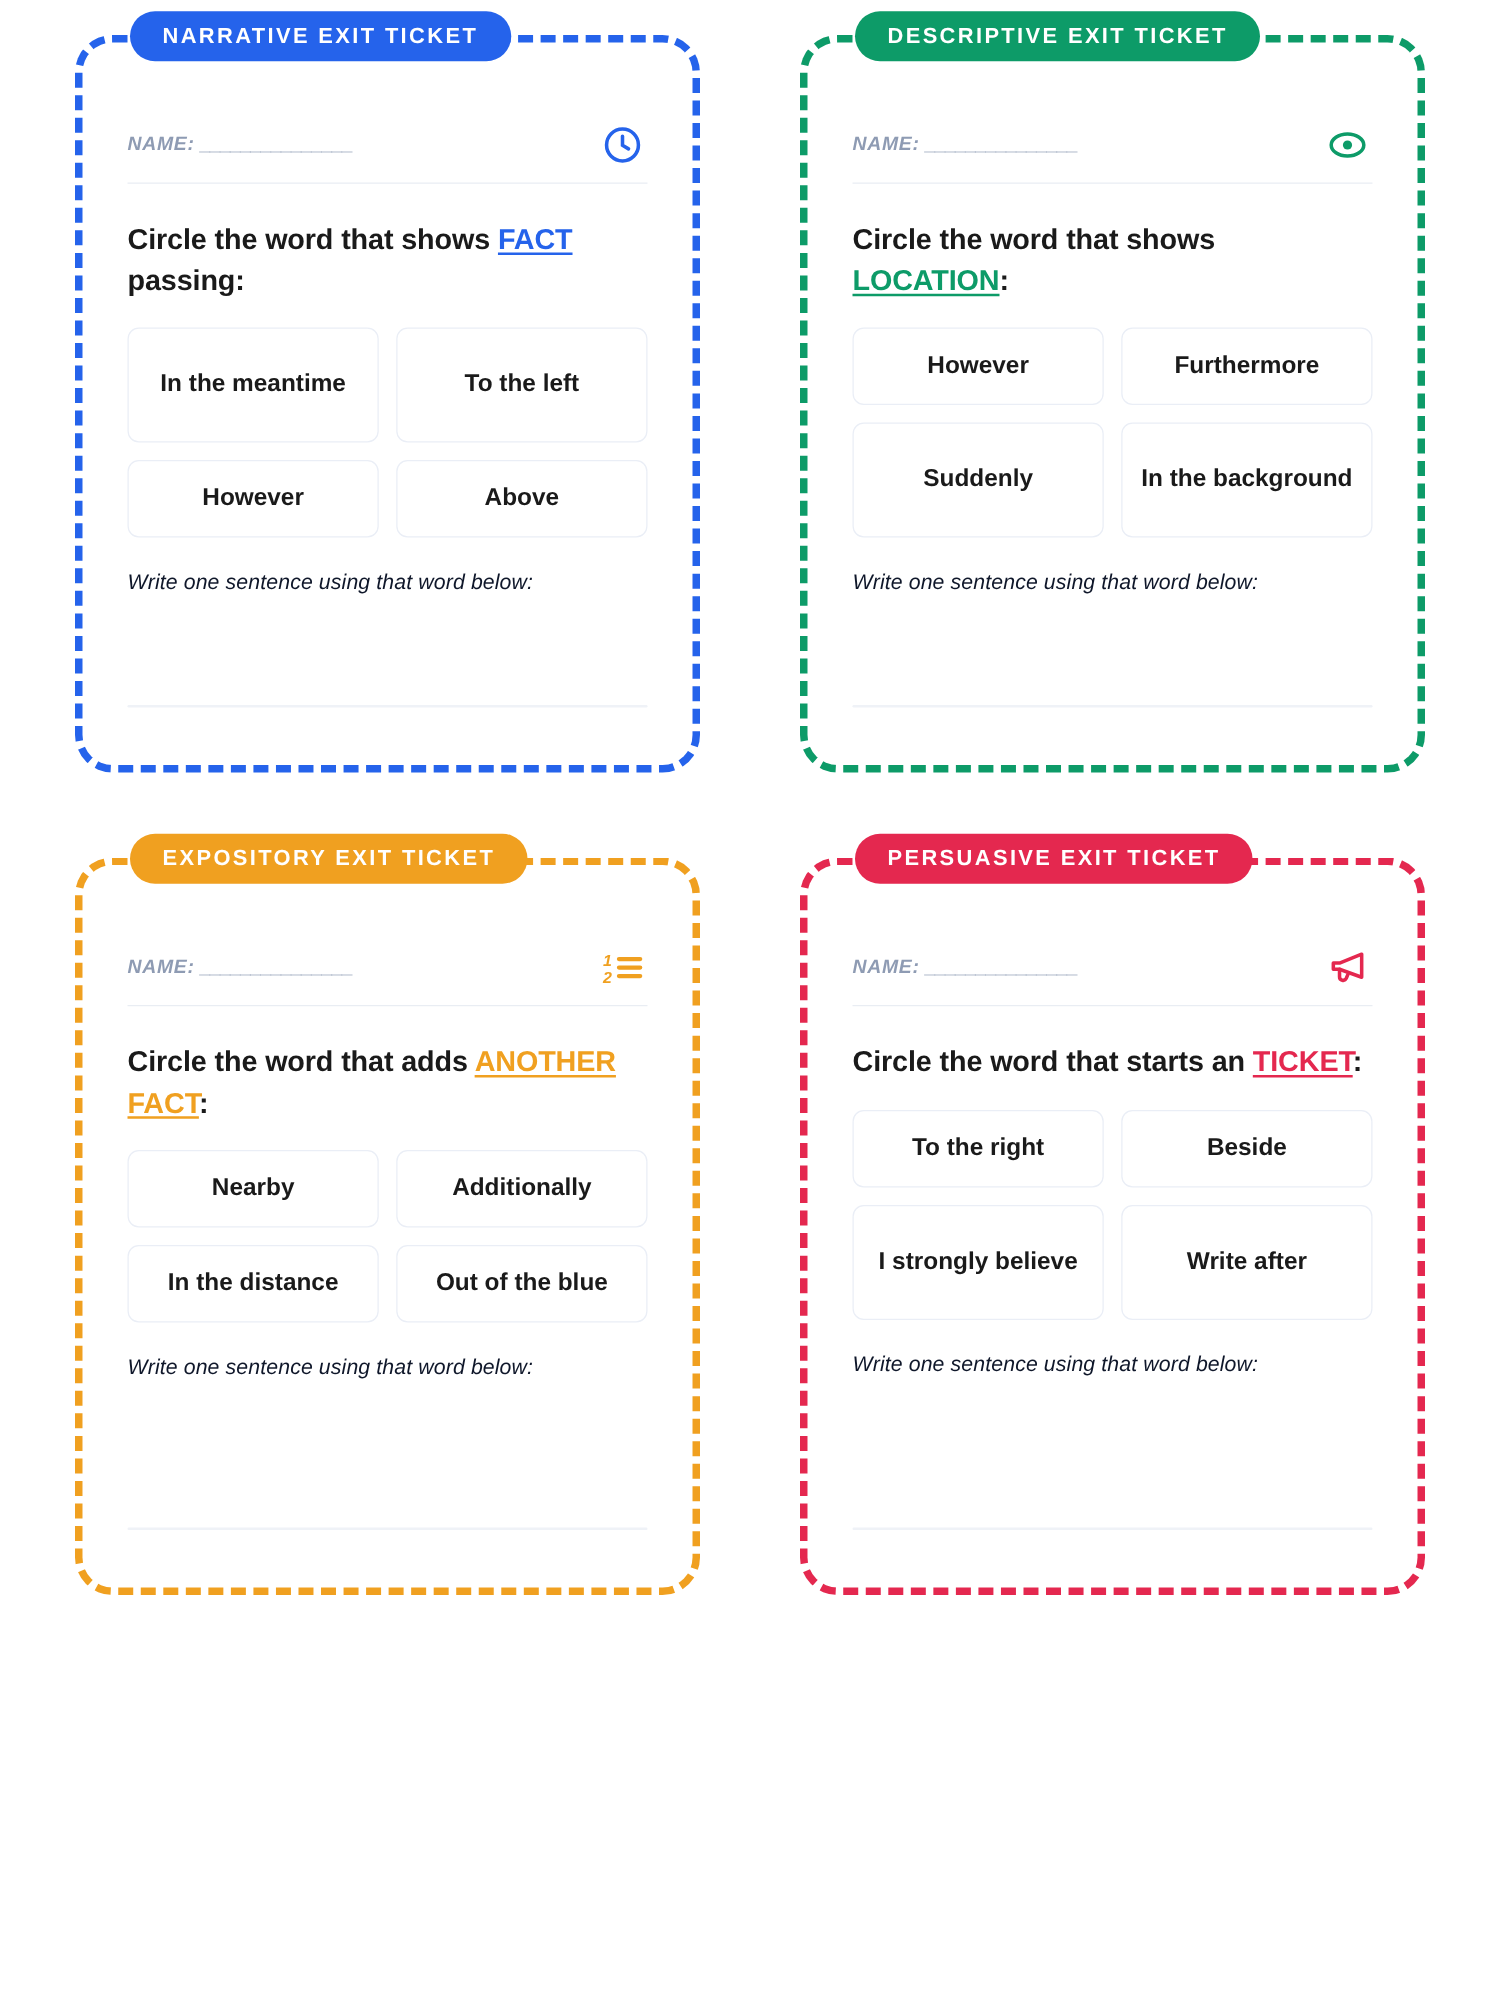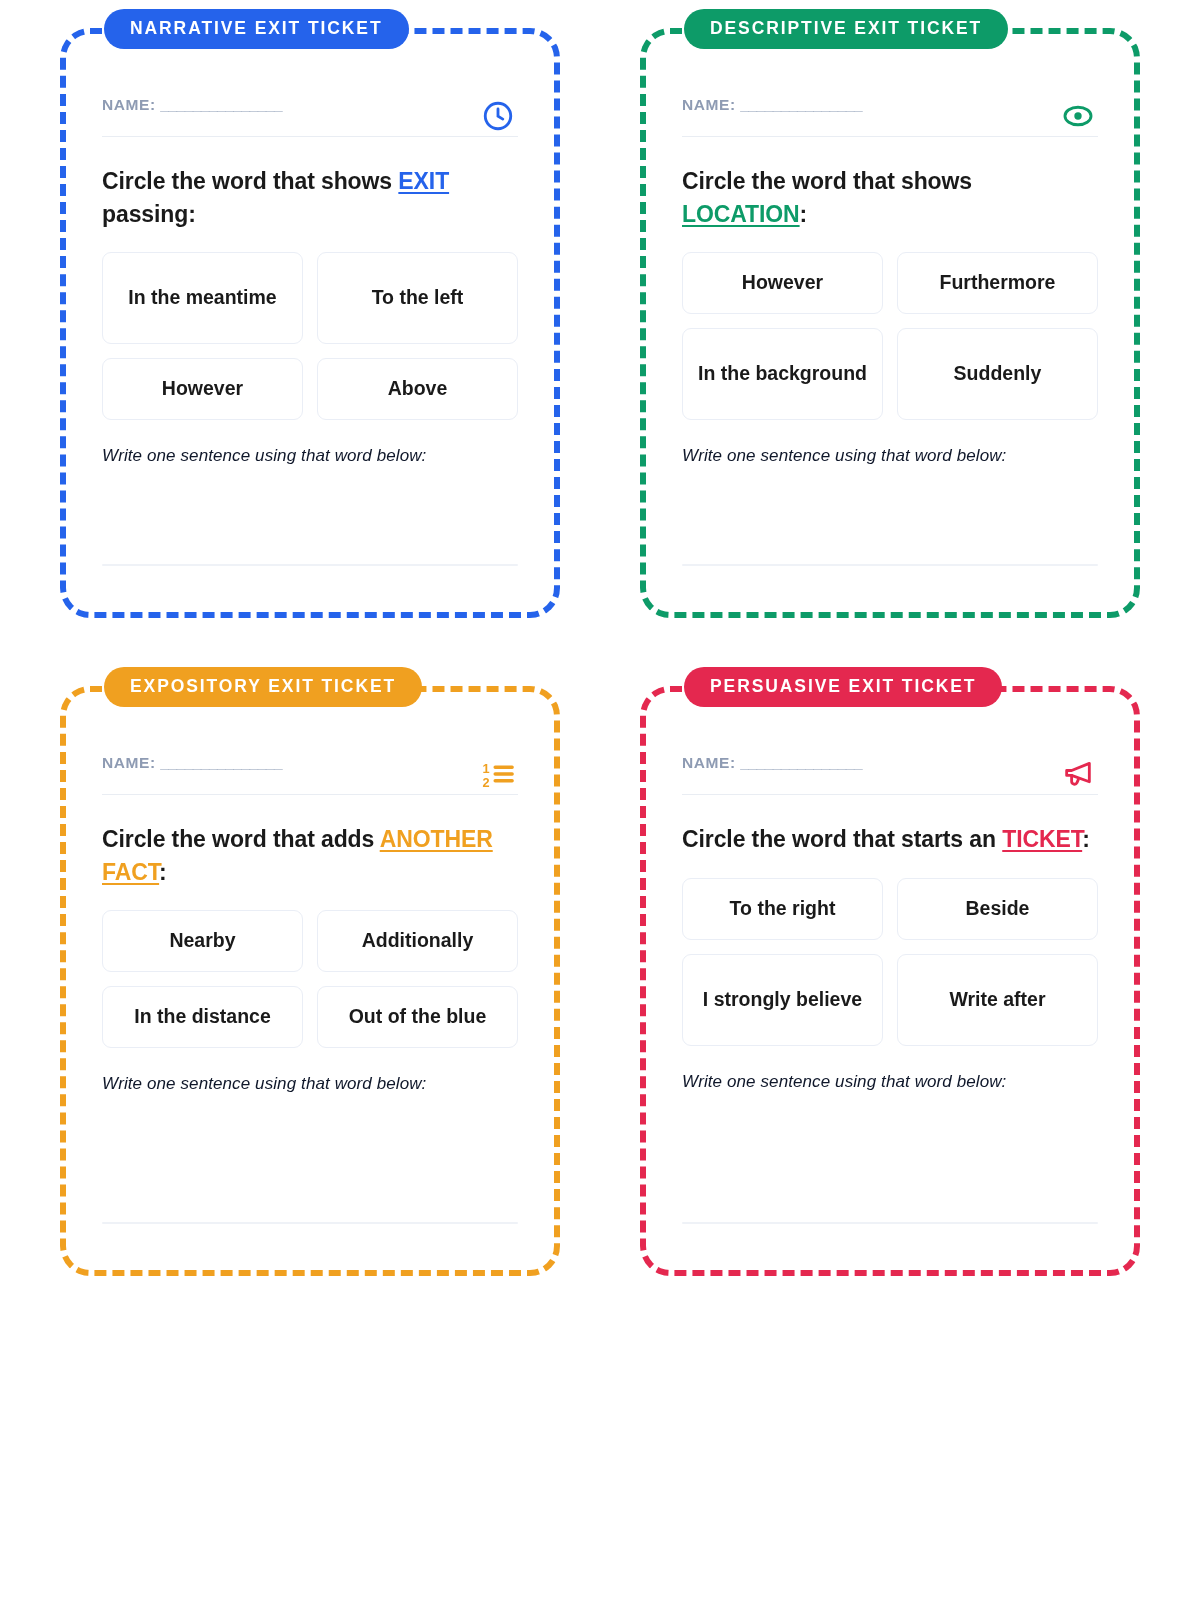--- a/index.html
+++ b/index.html
@@ -57,25 +57,26 @@
     letter-spacing: 1.9px;
     padding: 9px 26px 10px 26px;
     border-radius: 22px;
     white-space: nowrap;
     z-index: 3;
   }
 
   
   .name-row {
     display: flex;
-    align-items: flex-start;
+    align-items: center;
     justify-content: space-between;
     margin-top: 22px;
-    padding-bottom: 0;
+    padding-bottom: 10px;
     border-bottom: 1.5px solid #e9edf3;
+    font-style: italic;
   }
 
   .name-label {
     font-size: 15.5px;
     font-weight: bold;
     color: #8e9bb3;
     letter-spacing: 0.6px;
     white-space: nowrap;
   }
 
@@ -176,21 +177,21 @@
           <span class="name-label name-blank">_______________</span>
         </div>
         <span class="ticket-icon">
           <svg width="34" height="34" viewBox="0 0 24 24" fill="none" stroke="currentColor" stroke-width="2" stroke-linecap="round">
             <circle cx="12" cy="12" r="9"></circle>
               <path d="M12 7v5.2l3.4 2"></path>
           </svg>
         </span>
       </div>
 
-      <div class="prompt"><span>Circle the word that shows </span><span class="hi">EXIT</span><span> passing:</span></div>
+      <div class="prompt"><span>Circle the word that shows </span><span class="hi">FACT</span><span> passing:</span></div>
 
       <div class="options">
         <div class="option tall">In the meantime</div>
         <div class="option tall">To the left</div>
         <div class="option">However</div>
         <div class="option">Above</div>
       </div>
 
       <div class="write-hint">Write one sentence using that word below:</div>
       <div class="write-line"></div>
@@ -211,22 +212,22 @@
               <circle cx="12" cy="12" r="2.6" fill="currentColor" stroke="none"></circle>
           </svg>
         </span>
       </div>
 
       <div class="prompt"><span>Circle the word that shows </span><span class="hi">LOCATION</span><span>:</span></div>
 
       <div class="options">
         <div class="option">However</div>
         <div class="option">Furthermore</div>
+        <div class="option tall">Suddenly</div>
         <div class="option tall">In the background</div>
-        <div class="option tall">Suddenly</div>
       </div>
 
       <div class="write-hint">Write one sentence using that word below:</div>
       <div class="write-line"></div>
     </div>
 
     <div class="ticket expository">
       <div class="ticket-border"></div>
       <div class="ticket-title">EXPOSITORY EXIT TICKET</div>
 

